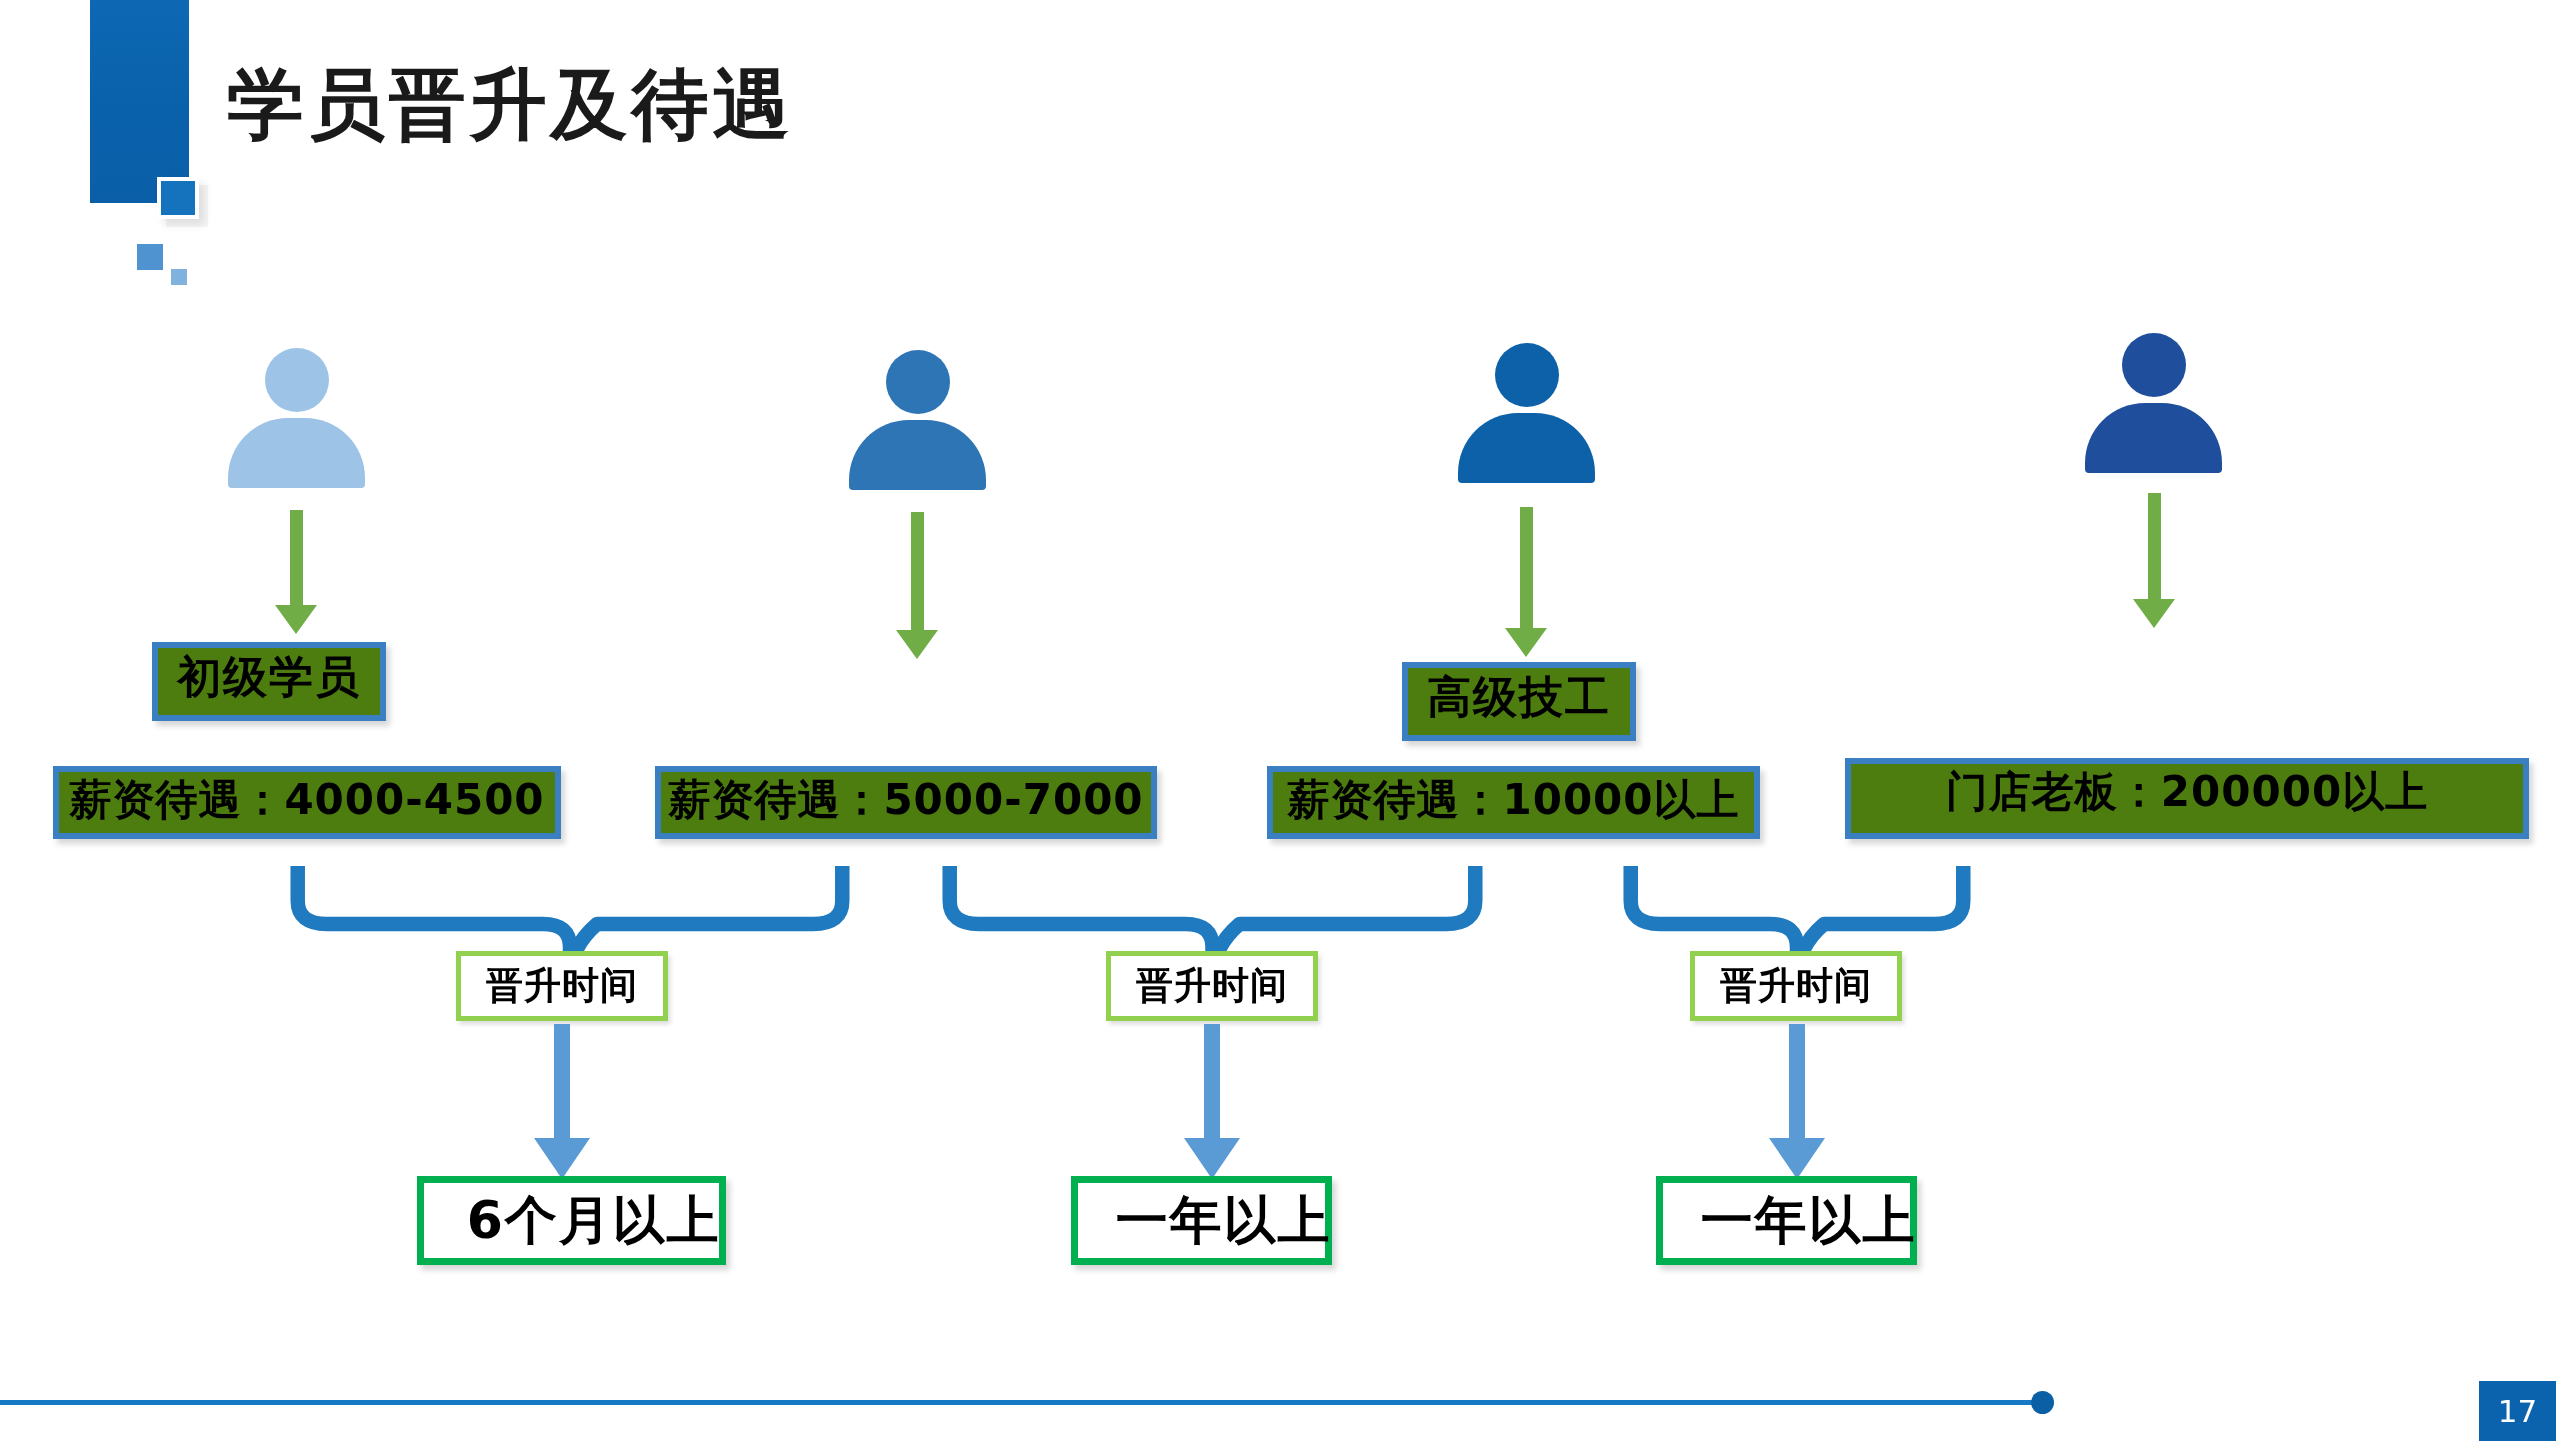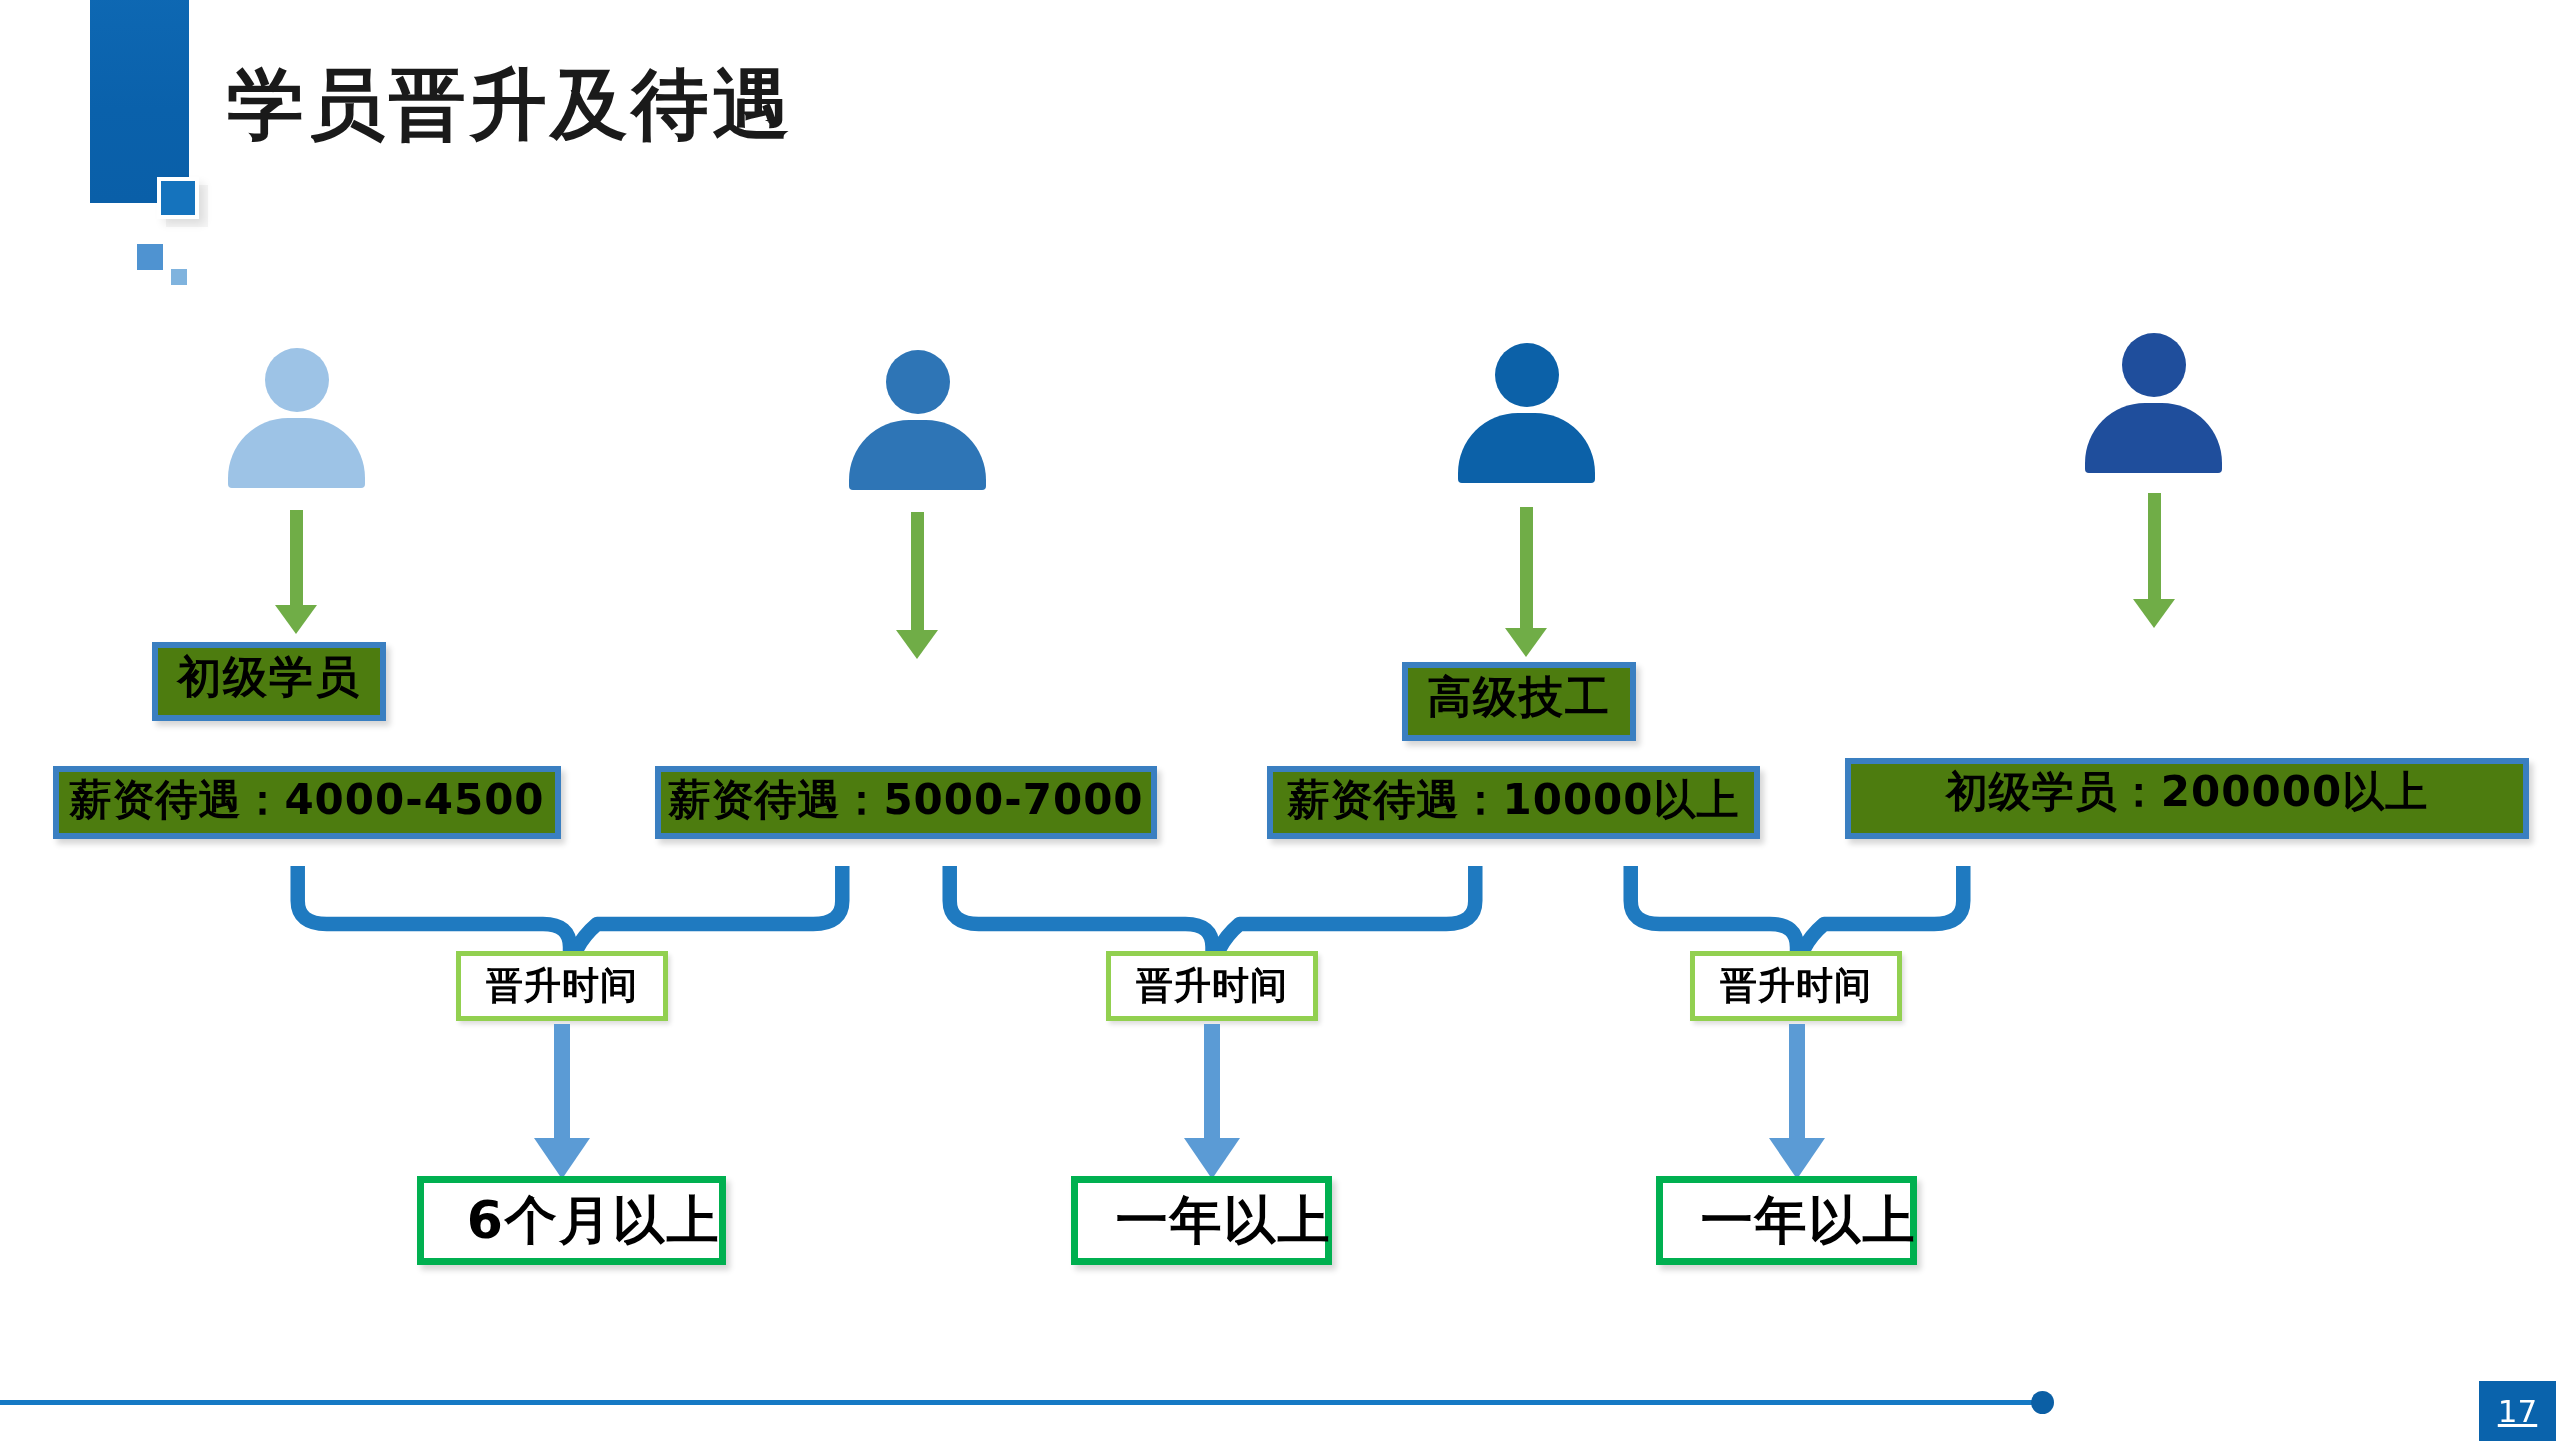--- a/index.html
+++ b/index.html
@@ -220,21 +220,20 @@
     left: 2479px;
     top: 1381px;
     width: 77px;
     height: 60px;
     background: #0A63AC;
     color: #FFFFFF;
     display: flex;
     align-items: center;
     justify-content: center;
     font-size: 31px;
-    text-decoration: underline;
   }
 </style>
 </head>
 <body>
 
 <div id="slide">
 
   <div class="deco-bar"></div>
   <div class="deco-sq-ghost"></div>
   <div class="deco-sq-outline"></div>
@@ -286,21 +285,21 @@
 
   <div class="person" style="left:2081px; top:333px;">
     <div class="head" style="background:#1F4E9C;"></div>
     <div class="body" style="background:#1F4E9C;"></div>
   </div>
   <div class="garrow" style="left:2133px; top:493px; height:135px;">
     <div class="stem" style="height:106px;"></div>
     <div class="head" style="top:106px;"></div>
   </div>
   <div class="bluebox paybox" style="left:1845px; top:758px; width:684px; height:81px;">
-    <span>初级学员：200000以上</span>
+    <span>门店老板：200000以上</span>
   </div>
 
   <div class="brace" style="left:290px; top:864px;">
     <svg width="560" height="116" viewBox="0 0 580 120" aria-hidden="true">
       <path d="M8 2 V38 Q8 62 38 62 H262 Q290 62 290 86 V118 Q290 86 318 62 H542 Q572 62 572 38 V2" fill="none" stroke="#1F7AC0" stroke-width="15" stroke-linecap="butt" stroke-linejoin="round"></path>
     </svg>
   </div>
 
   <div class="brace" style="left:942px; top:864px;">
     <svg width="541" height="116" viewBox="0 0 560 120" aria-hidden="true">

